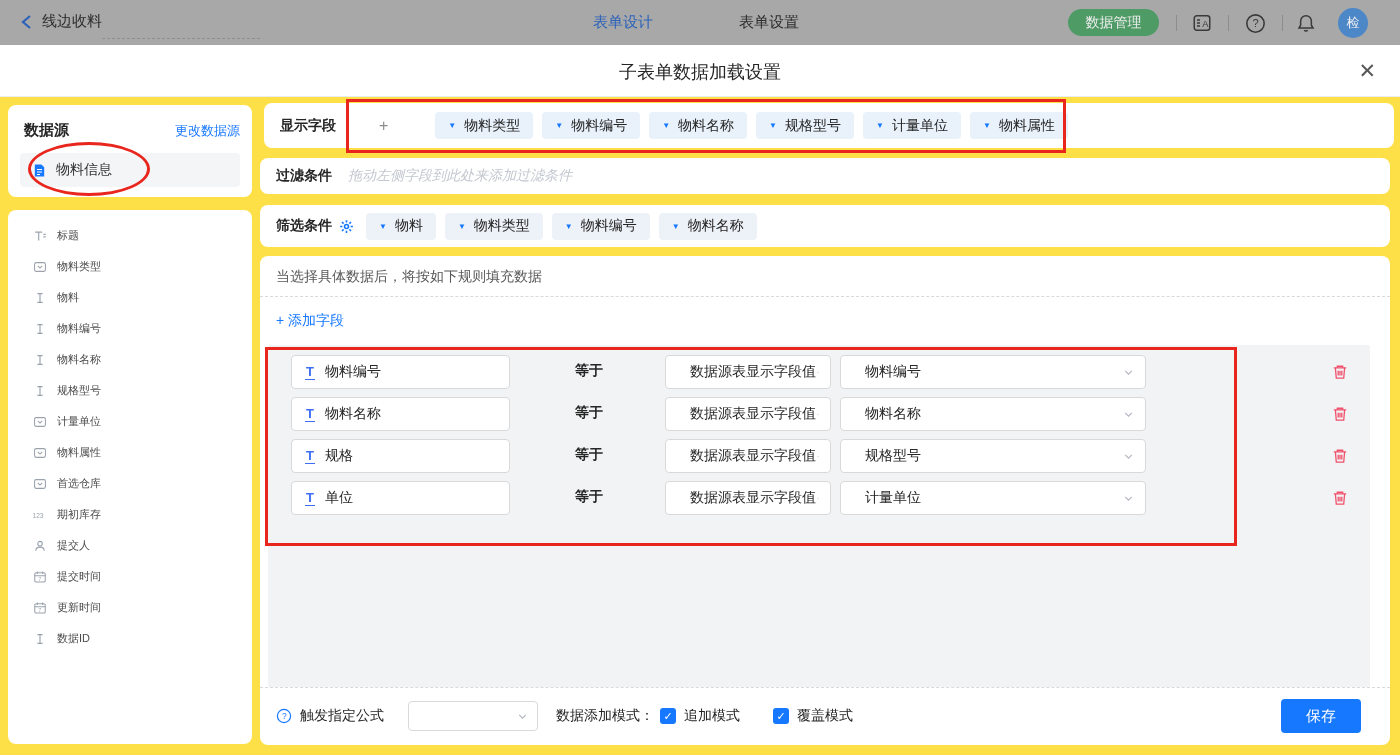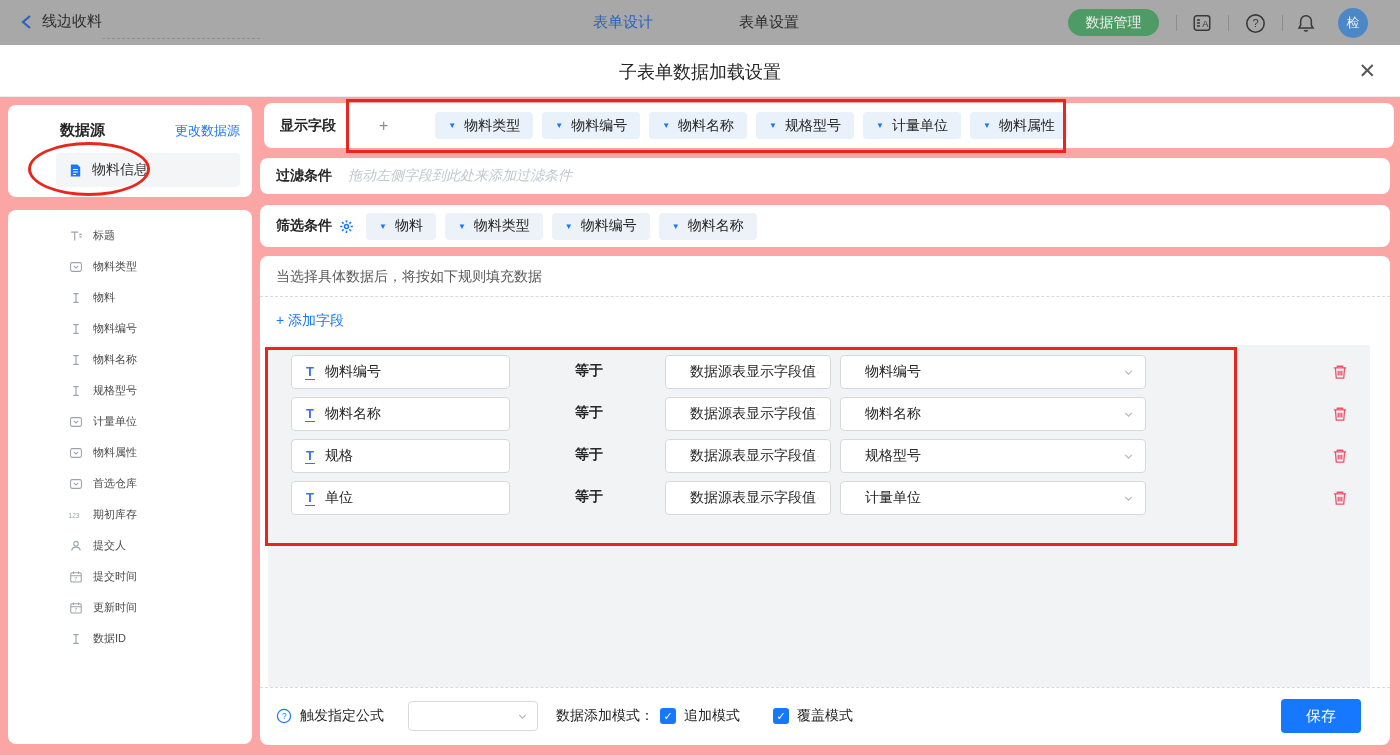--- a/index.html
+++ b/index.html
@@ -1,19 +1,19 @@
 <!DOCTYPE html>
 <html><head>
 <meta charset="utf-8">
 <style>
   * { margin:0; padding:0; box-sizing:border-box; }
   html,body { background:#e9f1fc; }
   #screen {
     position:relative; width:1400px; height:755px; overflow:hidden;
-    background:#fca5a5;
+    background:#fde047;
     font-family:"Liberation Sans","DejaVu Sans",sans-serif;
     color:#262626; font-size:14px;
   }
   
   .topbar { position:absolute; left:0; top:0; width:1400px; height:45px; background:#a8a8a8; }
   .tb-back { position:absolute; left:20px; top:12px; display:flex; align-items:center; cursor:pointer; }
   .tb-back-label { margin-left:8px; font-size:15px; color:#2d2d2d; }
   .tb-title-underline { position:absolute; left:102px; top:38px; width:158px; border-bottom:1px dashed #8f8f8f; }
   .tb-tab { position:absolute; top:13px; font-size:15px; color:#2d2d2d; cursor:pointer; }
   .tb-tab.active { color:#2c63ba; }
@@ -21,21 +21,21 @@
     background:#4e9b66; color:#ececec; font-size:14px; display:flex; align-items:center; justify-content:center; cursor:pointer; }
   .tb-div { position:absolute; top:15px; width:1px; height:16px; background:#8d8d8d; }
   .tb-icon { position:absolute; top:11px; width:24px; height:24px; display:flex; align-items:center; justify-content:center; cursor:pointer; }
   .tb-avatar { position:absolute; left:1338px; top:8px; width:30px; height:30px; border-radius:50%;
     background:#4c87c8; color:#f2f2f2; font-size:13px; display:flex; align-items:center; justify-content:center; cursor:pointer; }
   
   .modal-header { position:absolute; left:0; top:45px; width:1400px; height:52px; background:#ffffff; border-bottom:1px solid #ebedf0; }
   .modal-title { position:absolute; left:0; right:0; top:15px; text-align:center; font-size:18px; font-weight:500; color:#262626; }
   .modal-close { position:absolute; right:24px; top:12px; font-size:21px; color:#595959; cursor:pointer; line-height:28px; }
   
-  .card { position:absolute; background:#ffffff; border-radius:8px;padding-left:36px; }
+  .card { position:absolute; background:#ffffff; border-radius:8px; }
   
   .sb-title { font-size:15px; font-weight:bold; color:#262626; }
   .sb-link { font-size:13px; color:#1677ff; cursor:pointer; }
   .ds-head { display:flex; justify-content:space-between; align-items:center; padding:16px 12px 0 16px; }
   .ds-item { margin:13px 12px 0 12px; height:34px; background:#f4f5f6; border-radius:4px;
     display:flex; align-items:center; padding-left:12px; cursor:pointer; }
   .ds-item-label { margin-left:9px; font-size:14px; color:#333; }
   .fld-list { margin-top:10px; }
   .fld-item { height:31px; display:flex; align-items:center; padding-left:24px; cursor:grab; }
   .fld-icon { width:16px; display:flex; justify-content:center; }

